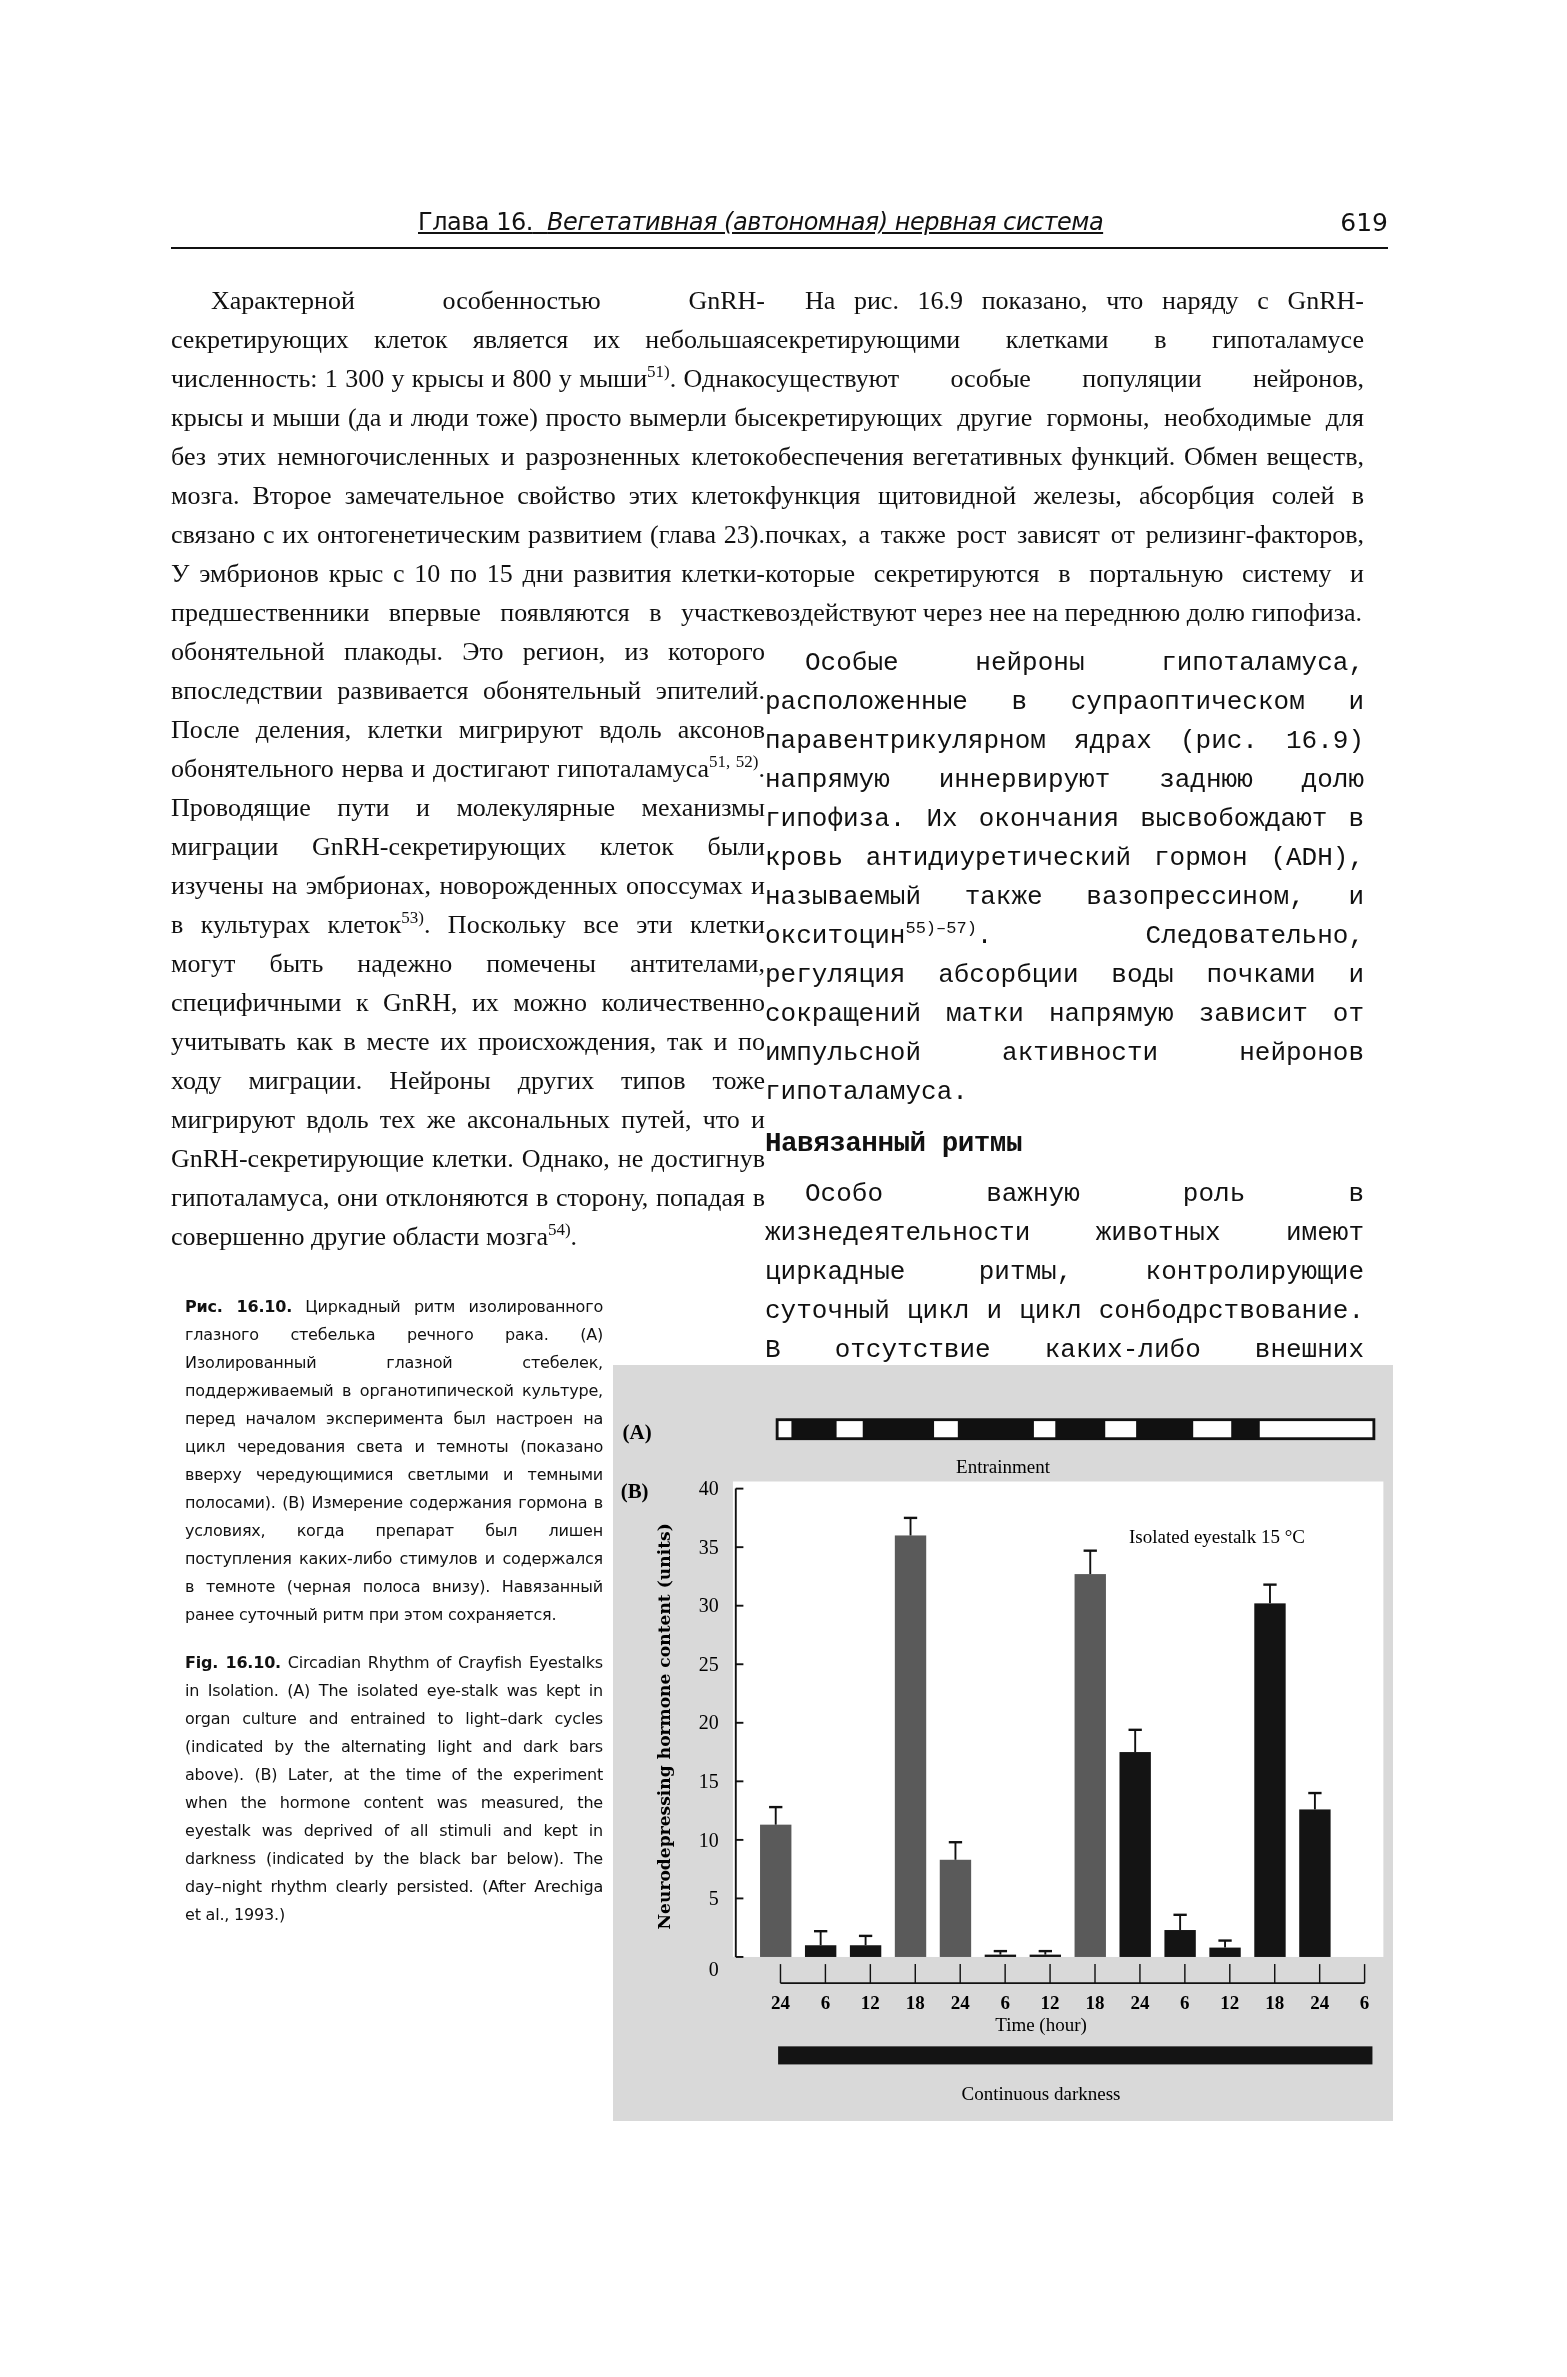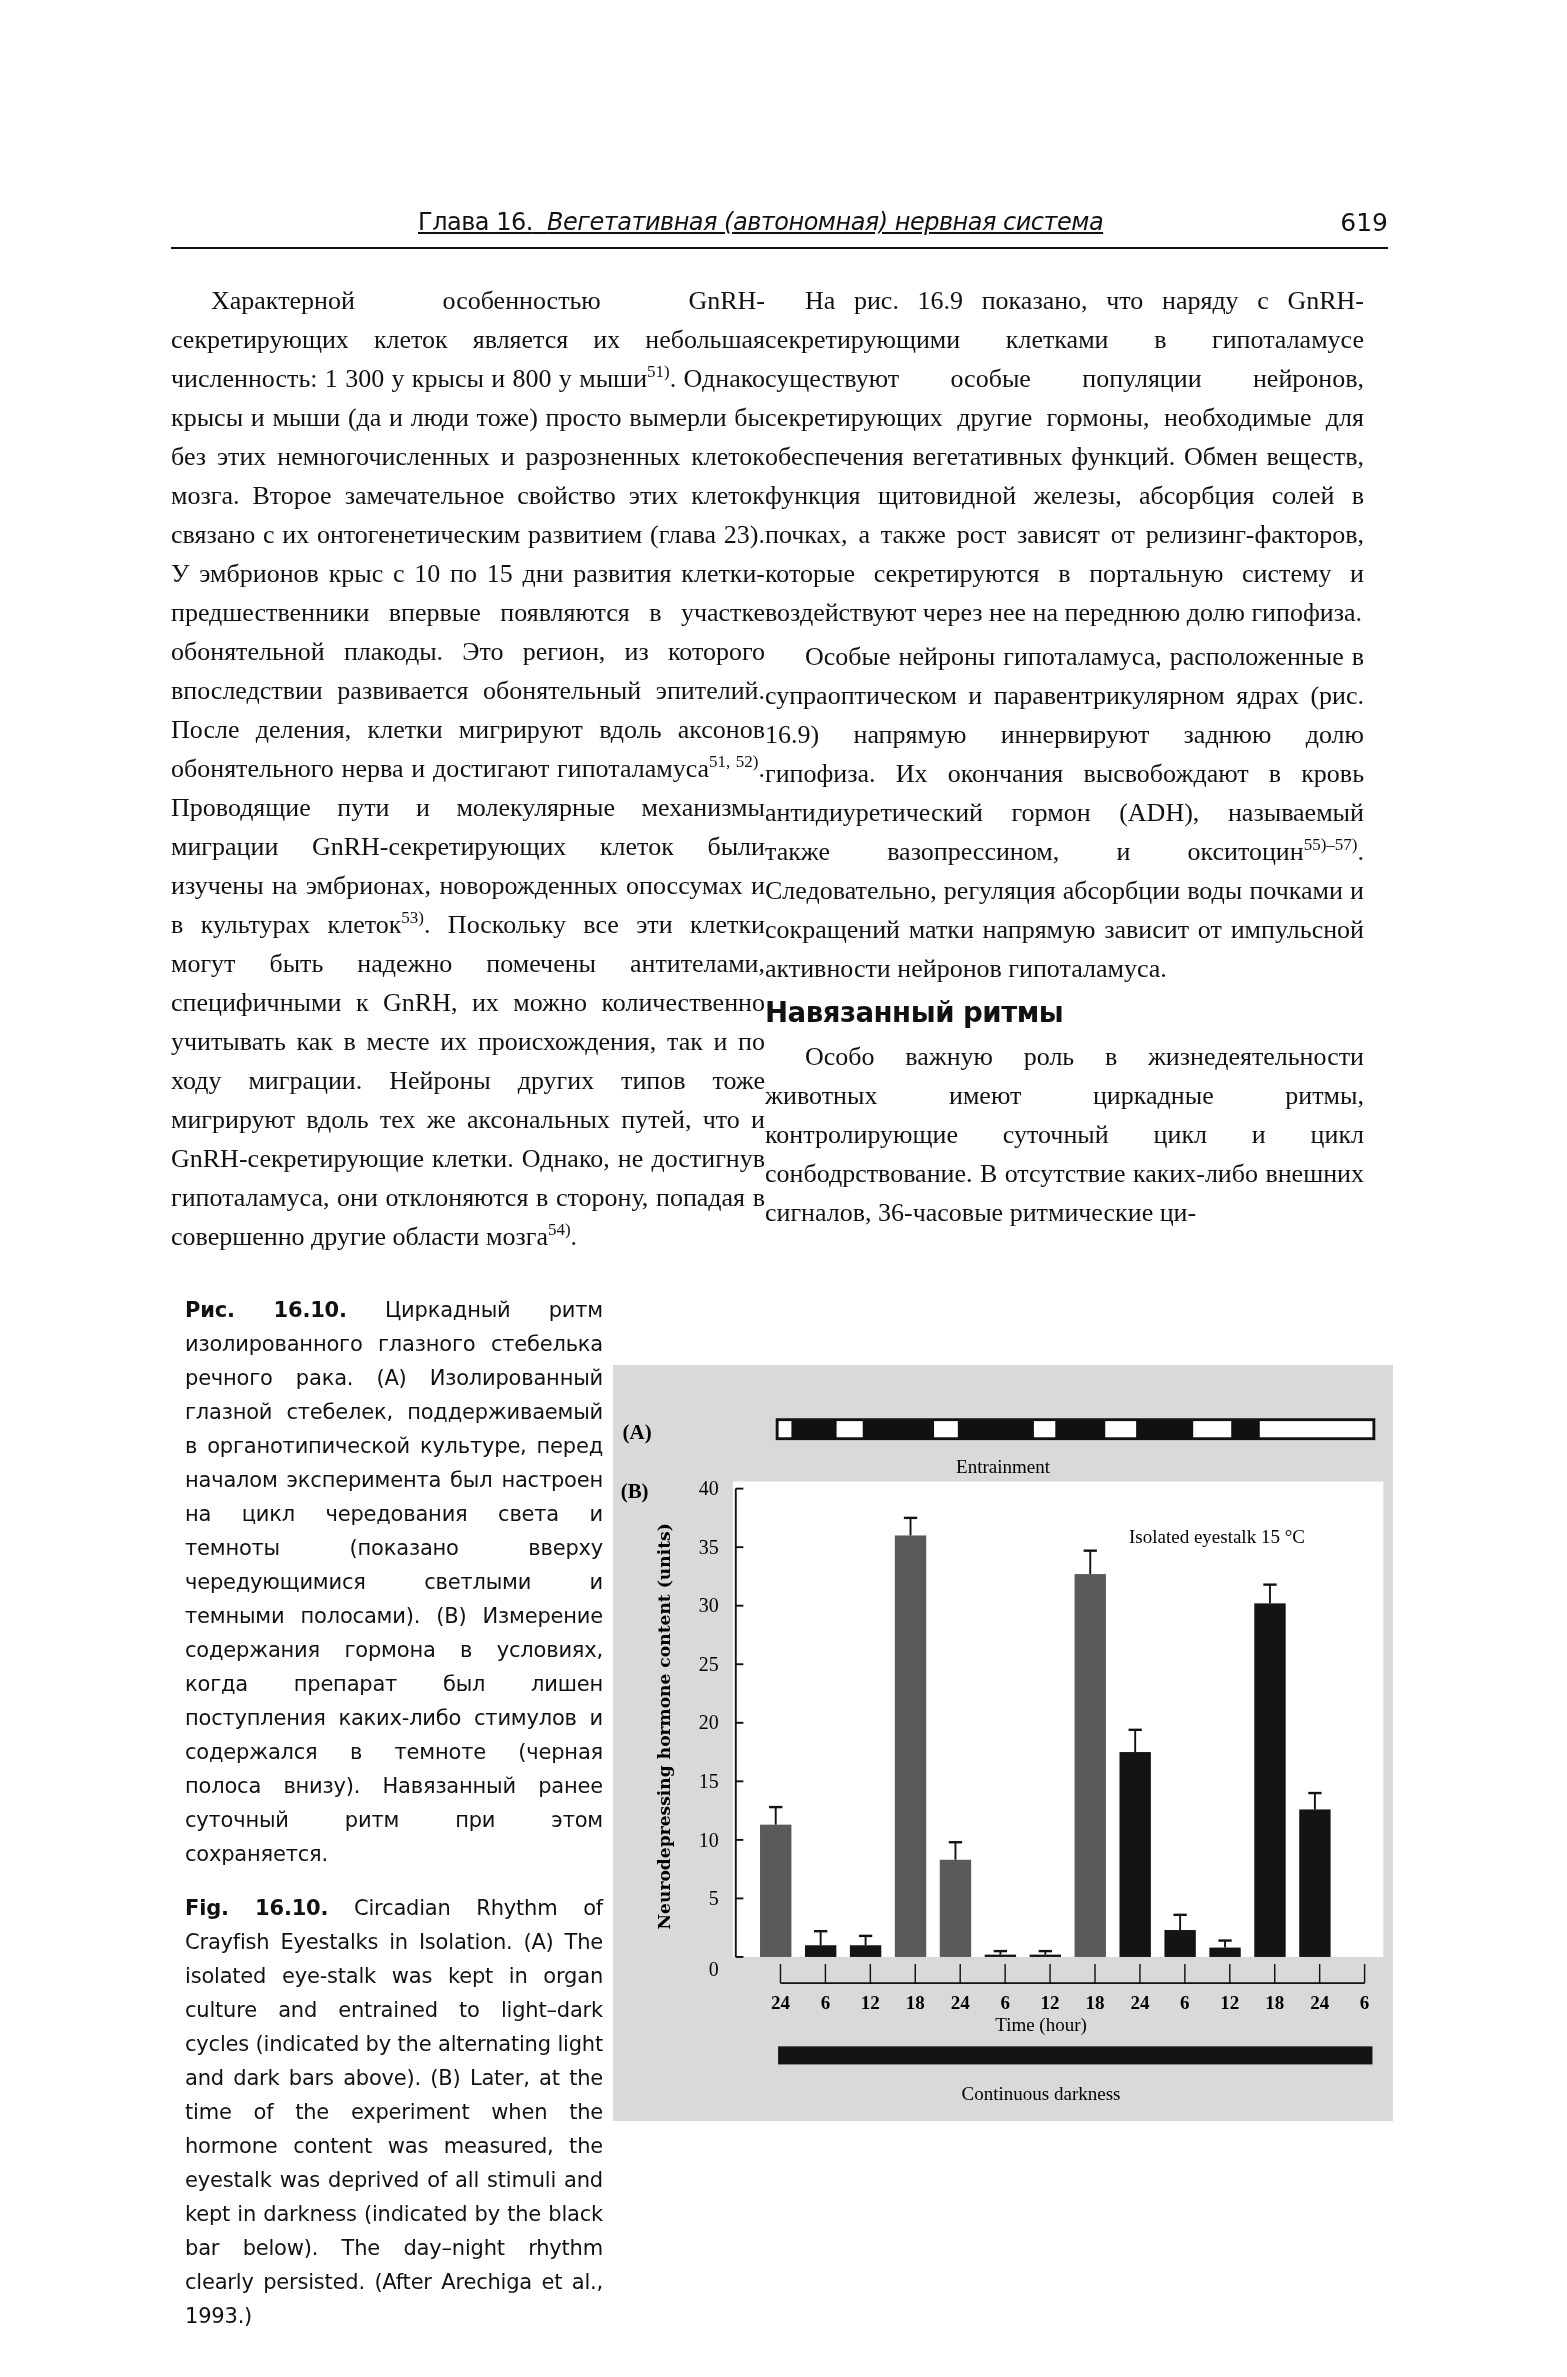--- a/index.html
+++ b/index.html
@@ -6,24 +6,24 @@
   body { width:1567px; height:2423px; position:relative; overflow:hidden; color:#111; font-family:"Liberation Serif", serif; }
   .running-head { position:absolute; left:171px; top:204px; width:1217px; height:38px; }
   .rh-title { position:absolute; left:247px; top:3.8px; font-family:"DejaVu Sans", sans-serif; font-size:24px; font-style:italic; letter-spacing:-0.5px;text-decoration:underline; }
   .rh-title .chap { font-style:normal; }
   .rh-page { position:absolute; right:0; top:3.8px; font-family:"DejaVu Sans", sans-serif; font-size:25px; }
   .rh-rule { position:absolute; left:171px; top:247px; width:1217px; height:2.4px; background:#111; }
   .col { position:absolute; top:281px; font-size:26px; line-height:39px; text-align:justify; }
   .col-left { left:171px; width:594px; }
   .col-right { left:765px; width:599px; }
   .col p { margin:0; text-indent:40px; }
-  .col p + p { margin-top:5px; }
+  .col p + p { margin-top:12px;font-family:Liberation Mono, monospace; }
   sup { font-size:17px; line-height:0; vertical-align:10.5px; }
   .section-head { font-family:"DejaVu Sans", sans-serif; font-weight:bold; font-size:27.6px; line-height:39px; margin:21px 0 13.3px 0; text-indent:0 !important; letter-spacing:-0.5px; }
-  .caption { position:absolute; left:185px; top:1293px; width:418px; font-family:"DejaVu Sans", sans-serif; font-size:21px; line-height:34px; text-align:justify; letter-spacing:-0.2px; }
+  .caption { position:absolute; left:185px; top:1293px; width:418px; font-family:"DejaVu Sans", sans-serif; font-size:16px; line-height:28px; text-align:justify; letter-spacing:-0.2px; }
   .caption p { margin:0 0 20px 0; }
   .caption b { font-weight:bold; }
   .figure { position:absolute; left:613px; top:1365px; width:780px; height:756px; background:#d9d9d9; }
   .fig-svg { position:absolute; left:0; top:0; }
 </style>
 </head>
 <body>
 
 <div class="running-head">
   <div class="rh-title"><span class="chap">Глава 16.</span>&nbsp; <span>Вегетативная (автономная) нервная система</span></div>

